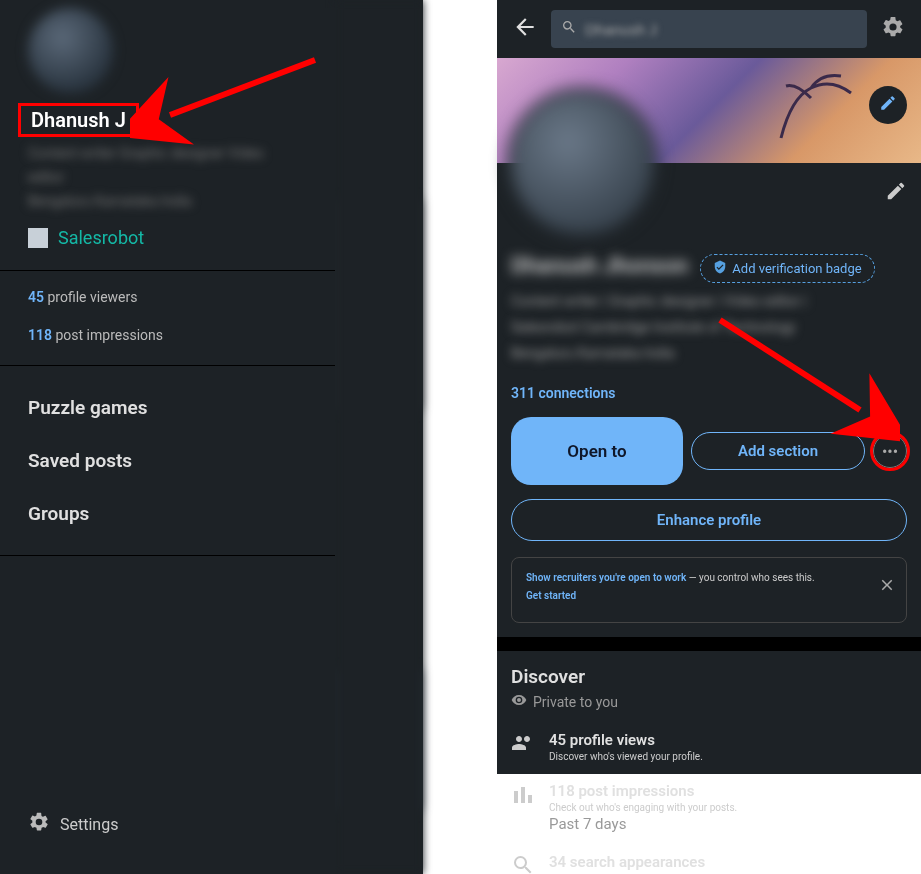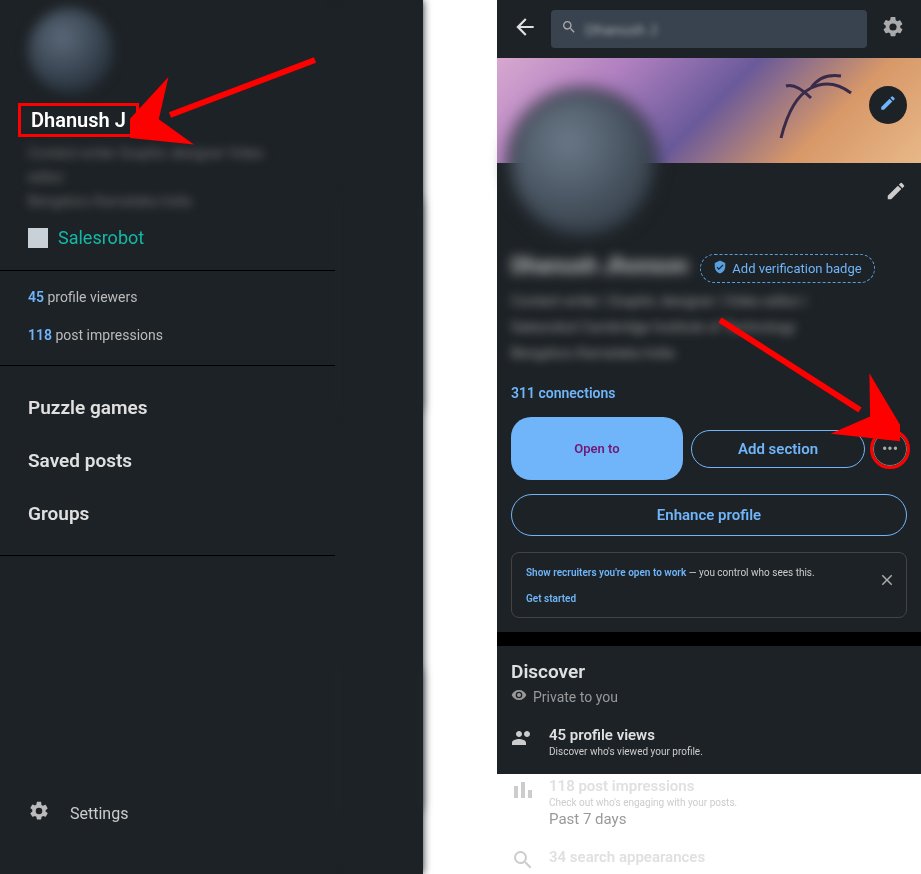--- a/index.html
+++ b/index.html
@@ -68,22 +68,22 @@
 .company-name { color:#14b8a6; font-size:18px; }
 .divider { border-top:1px solid #000; margin-top:22px; width: 335px; }
 .stat-row { margin: 18px 0 0 28px; font-size:14px; }
 .stat-num { color:#70b5f9; font-weight:600; }
 .stat-label { color:#bbb; }
 .nav-item {
   margin: 0; padding: 30px 0 0 28px;
   color: #e0e0e0; font-weight:600; font-size:19px;
 }
 .settings-row {
-  position:absolute; bottom: 56px; left: 28px;
-  display:flex; align-items:center; gap:20px;
+  position:absolute; bottom: 45px; left: 28px;
+  display:flex; align-items:center; gap:10px;
   color:#ccc; font-size:16px;
 }
 .settings-row svg { fill:#bbb; }
 .arrow-left {
   position:absolute; left:130px; top:50px; z-index:5;
   pointer-events:none;
 }
 
 
 .panel-right {
@@ -132,22 +132,22 @@
   border:1.5px dashed #56a0e0; border-radius:18px;
   padding:5px 12px; margin-left:8px;
   color:#70b5f9; font-size:13px;
   vertical-align: middle;
 }
 .verify-badge svg { fill:#56a0e0; }
 .bio-blur { filter:blur(5px); color:#999; font-size:14px; margin-top:10px; }
 .connections { color:#70b5f9; font-weight:600; font-size:14px; margin-top:24px; }
 .btn-row { display:flex; gap:8px; margin-top:16px; align-items:center;}
 .btn-primary {
-  flex:1; background:#70b5f9; color:#701a75; font-weight:600;
-  border-radius:20px; padding:24px 0; text-align:center; font-size:13px;
+  flex:1; background:#70b5f9; color:#0f172a; font-weight:600;
+  border-radius:20px; padding:24px 0; text-align:center; font-size:17px;
 }
 .btn-outline {
   flex:1; border:1.5px solid #70b5f9; color:#70b5f9; font-weight:600;
   border-radius:20px; padding:9px 0; text-align:center; font-size:15px;
 }
 .btn-more {
   width:34px; height:34px; border:1.5px solid #777; border-radius:50%;
   display:flex; align-items:center; justify-content:center;
   color:#aaa; position:relative;
 }
@@ -293,21 +293,21 @@
       <div class="btn-outline">Add section</div>
       <div class="btn-more">
         <span>•••</span>
         <div class="more-circle"></div>
       </div>
     </div>
     <div class="btn-enhance">Enhance profile</div>
 
     <div class="recruiter-card">
       <span class="bold">Show recruiters you're open to work</span><span> — you control who sees this.</span>
-      <div class="bold" style="margin-top:15px">Get started</div>
+      <div class="bold" style="margin-top:7px">Get started</div>
       <div class="recruiter-close">
         <span>
           <svg width="18" height="18" viewBox="0 0 24 24" fill="#aaa">
               <path d="M19 6.41L17.59 5 12 10.59 6.41 5 5 6.41 10.59 12 5 17.59 6.41 19 12 13.41 17.59 19 19 17.59 13.41 12z"></path>
             </svg>
         </span>
       </div>
     </div>
 
     <div class="section-gap"></div>

